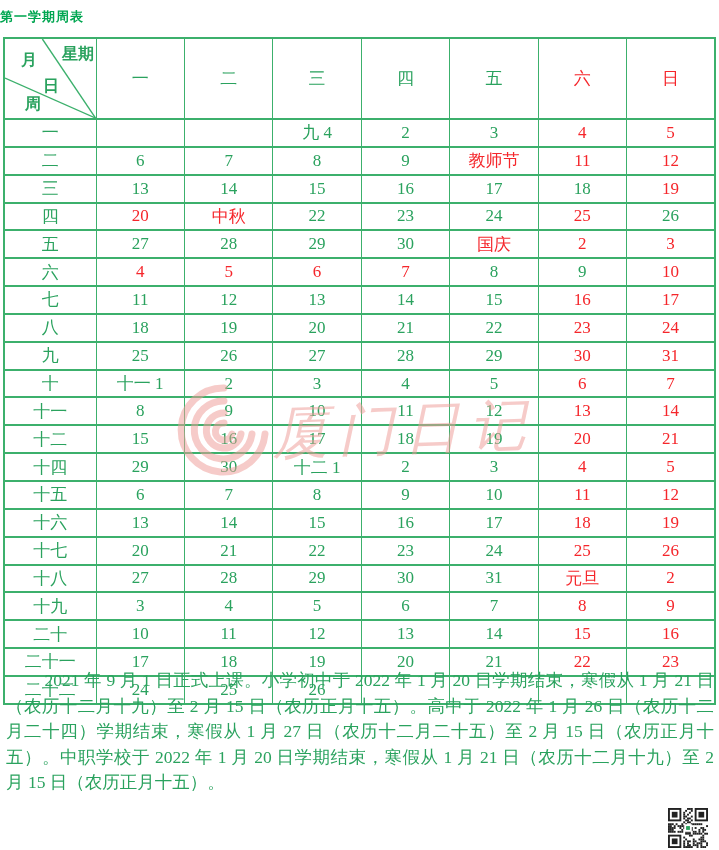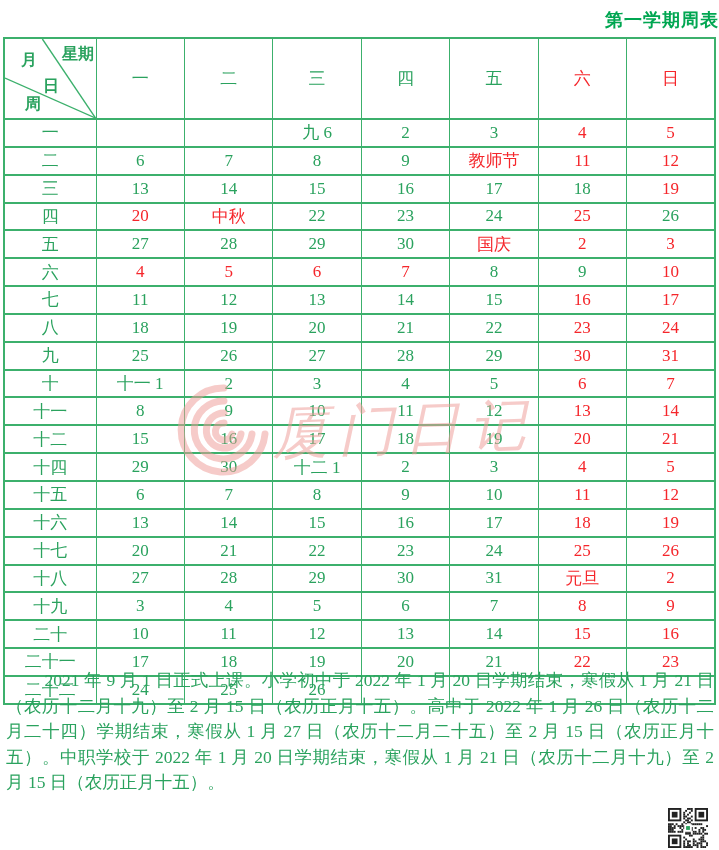--- a/index.html
+++ b/index.html
@@ -4,23 +4,23 @@
 <style>
   :root{
     --green:#2aa25e; --red:#f5262b; --border:#3cb06c;
     --title-green:#00a651; --pink:#ee9d98;
   }
   *{margin:0;padding:0;box-sizing:border-box;}
   html,body{width:719px;height:850px;background:#ffffff;overflow:hidden;}
   body{position:relative;font-family:"Liberation Serif", serif;}
 
   .page-title{
-    position:absolute;top:8px;left:0;width:719px;text-align:right;
+    position:absolute;top:8px;left:0;width:719px;text-align:left;
     font-family:"Liberation Sans", sans-serif;font-weight:bold;
-    font-size:18px;color:var(--title-green);letter-spacing:1px;
+    font-size:13px;color:var(--title-green);letter-spacing:1px;
   }
 
   table.cal{
     position:absolute;left:3px;top:37px;width:713px;height:668px;
     border-collapse:collapse;table-layout:fixed;
     border:2px solid var(--border);
   }
   table.cal col.wk{width:92px;}
   table.cal th, table.cal td{
     border:1px solid var(--border);
@@ -103,21 +103,21 @@
         <th class="day r">六</th>
         <th class="day r">日</th>
       </tr>
   </thead>
   <tbody id="cal-body">
 
   <tr>
         <td class="weeklabel">一</td>
         <td class=""></td>
         <td class=""></td>
-        <td class="g">九 6</td>
+        <td class="g">九 4</td>
         <td class="g">2</td>
         <td class="g">3</td>
         <td class="r">4</td>
         <td class="r">5</td>
       </tr>
       <tr>
         <td class="weeklabel">二</td>
         <td class="g">6</td>
         <td class="g">7</td>
         <td class="g">8</td>

